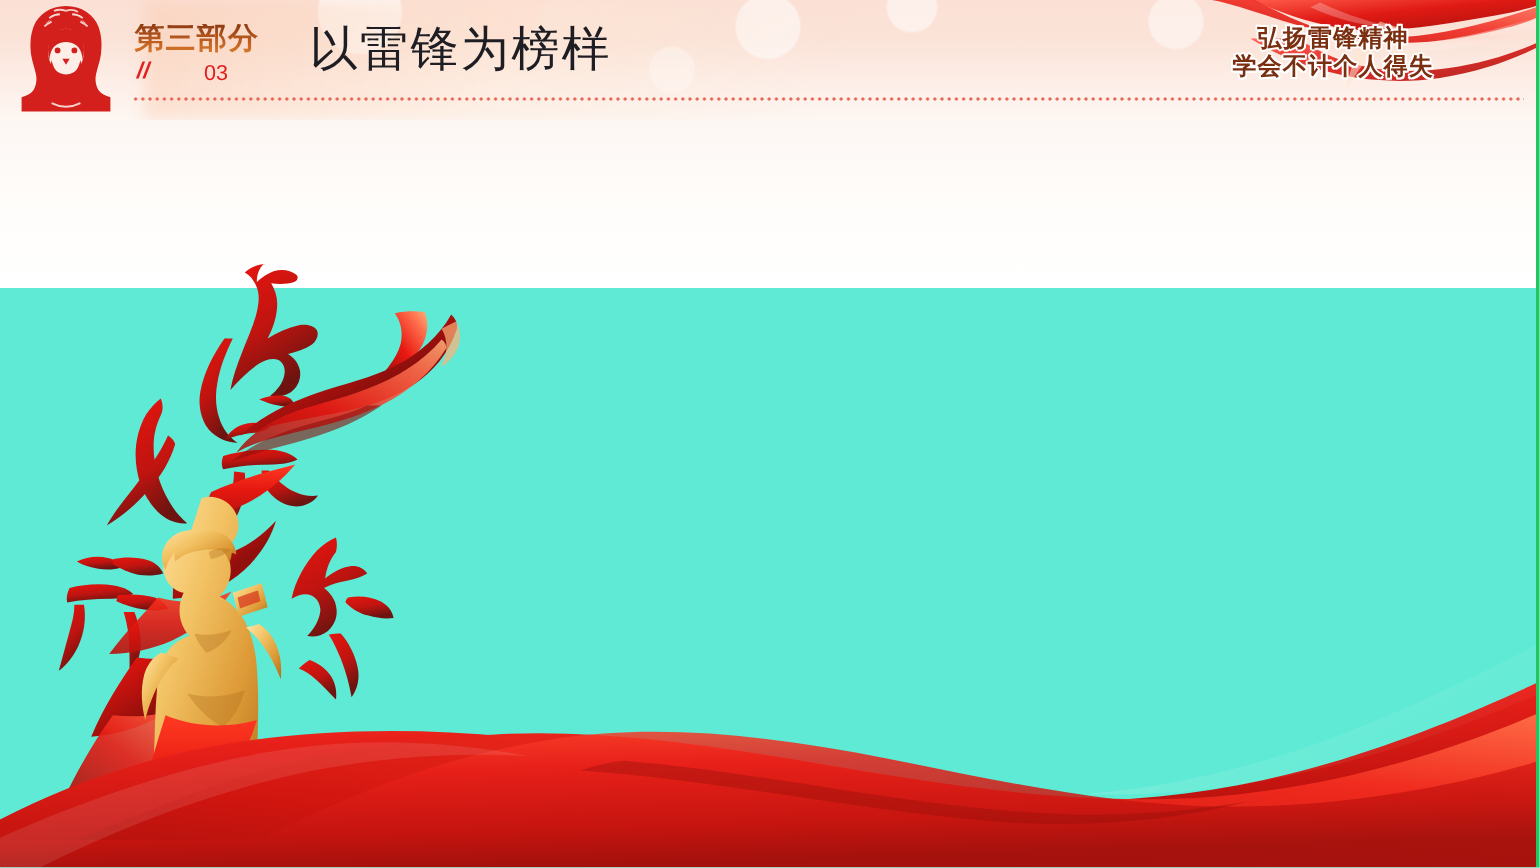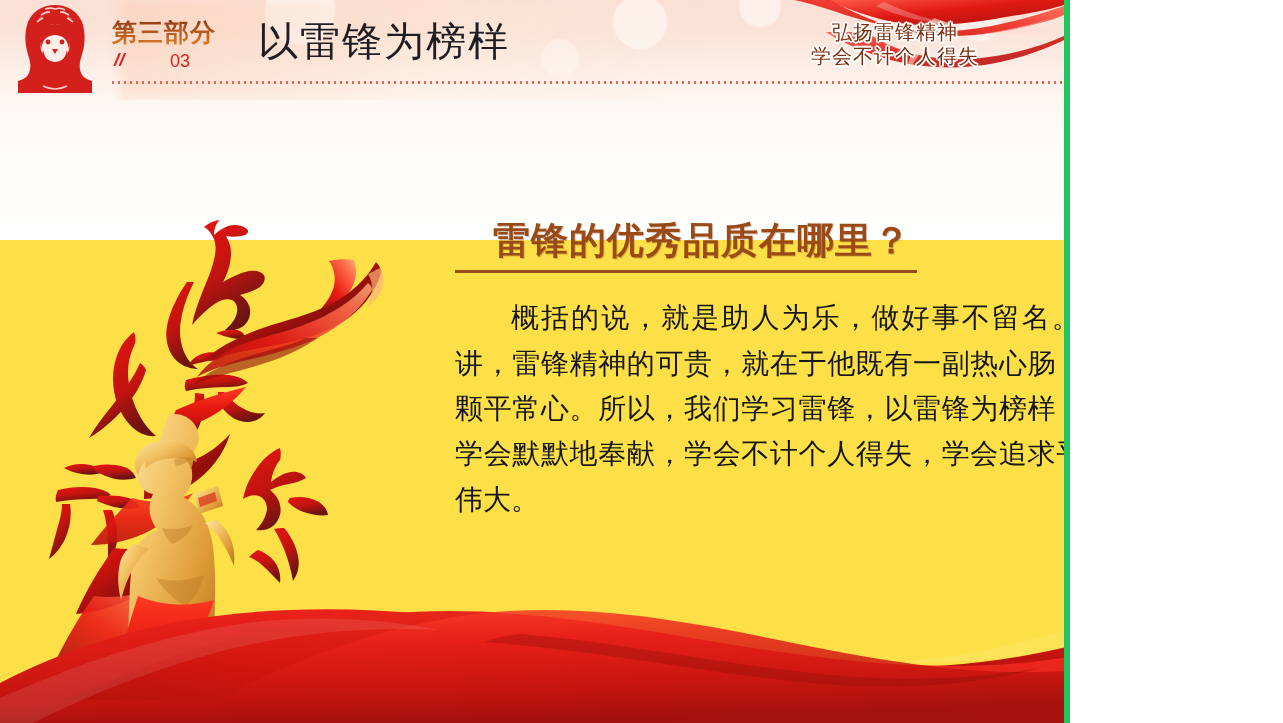--- a/index.html
+++ b/index.html
@@ -2,23 +2,23 @@
 <html><head>
 <meta charset="utf-8">
 <style>
   html,body{margin:0;padding:0;}
   body{
     width:1283px;height:723px;overflow:hidden;
     font-family:"Liberation Sans","DejaVu Sans",sans-serif;
     background:#ffffff;
   }
   #slide{
-    position:relative;width:1070px;height:723px;overflow:hidden;
-    background:#fde047;
-    border-right:6px solid #22c55e;
+    position:relative;width:1283px;height:723px;overflow:hidden;
+    background:#5eead4;
+    border-right:3px solid #22c55e;
     box-sizing:border-box;
   }
 
   
   .header-bg{
     position:absolute;left:0;top:0;width:1283px;height:118px;
     background:
       radial-gradient(circle at 300px 10px, rgba(255,255,255,.75) 0 34px, rgba(255,255,255,0) 36px),
       radial-gradient(circle at 640px 22px, rgba(255,255,255,.55) 0 26px, rgba(255,255,255,0) 28px),
       radial-gradient(circle at 760px 6px,  rgba(255,255,255,.50) 0 20px, rgba(255,255,255,0) 22px),
@@ -65,21 +65,21 @@
     position:absolute;left:258px;top:18px;
     font-size:40px;line-height:1.15;color:#1d1d23;letter-spacing:2px;
     font-family:"Liberation Sans","DejaVu Sans",sans-serif;
   }
 
   
   .ribbon{position:absolute;right:0;top:0;width:330px;height:115px;overflow:hidden;}
   .ribbon svg{display:block;}
   .ribbon-text{
     position:absolute;right:44px;top:21px;width:250px;text-align:center;
-    font-size:20px;font-weight:normal;line-height:1.18;letter-spacing:1px;
+    font-size:20px;font-weight:bold;line-height:1.18;letter-spacing:1px;
     color:#7a2f10;
     text-shadow:
       -1.4px -1.4px 0 #ffffff, 1.4px -1.4px 0 #ffffff,
       -1.4px  1.4px 0 #ffffff, 1.4px  1.4px 0 #ffffff,
        0 -1.6px 0 #ffffff, 0 1.6px 0 #ffffff,
       -1.6px 0 0 #ffffff, 1.6px 0 0 #ffffff;
   }
   .ribbon-text div{white-space:nowrap;}
 
   
@@ -292,24 +292,20 @@
         <path d="M128 380c16 4 33 3 48-3-3 12-9 23-18 31-12-6-22-16-30-28z"></path>
       </g>
 
       <g>
         <path d="M110 398c24 10 51 11 76 4-8 28-24 54-46 73-16 14-36 24-57 29 6-36 16-72 27-106z" fill="url(#silkC)"></path>
         <path d="M96 448c28 8 58 4 84-11-10 26-28 49-51 65-18 12-38 20-59 23 6-27 15-53 26-77z" fill="url(#silkA)" opacity=".92"></path>
       </g>
     </svg>
   </div>
 
-  <div class="content">
-    <div class="content-heading">雷锋的优秀品质在哪里？</div>
-    <div class="content-body">概括的说，就是助人为乐，做好事不留名。深刻的讲，雷锋精神的可贵，就在于他既有一副热心肠，也有一颗平常心。所以，我们学习雷锋，以雷锋为榜样，就是要学会默默地奉献，学会不计个人得失，学会追求平凡中的伟大。</div>
-  </div>
 
   <div class="silk">
     <svg width="1283" height="185" viewBox="0 0 1283 185" preserveAspectRatio="none">
       <defs>
         <linearGradient id="bw1" x1="0" y1="0" x2="0.35" y2="1">
           <stop offset="0%" stop-color="#ff4a2e"></stop>
           <stop offset="35%" stop-color="#e8201a"></stop>
           <stop offset="75%" stop-color="#c4140f"></stop>
           <stop offset="100%" stop-color="#9d100c"></stop>
         </linearGradient>

